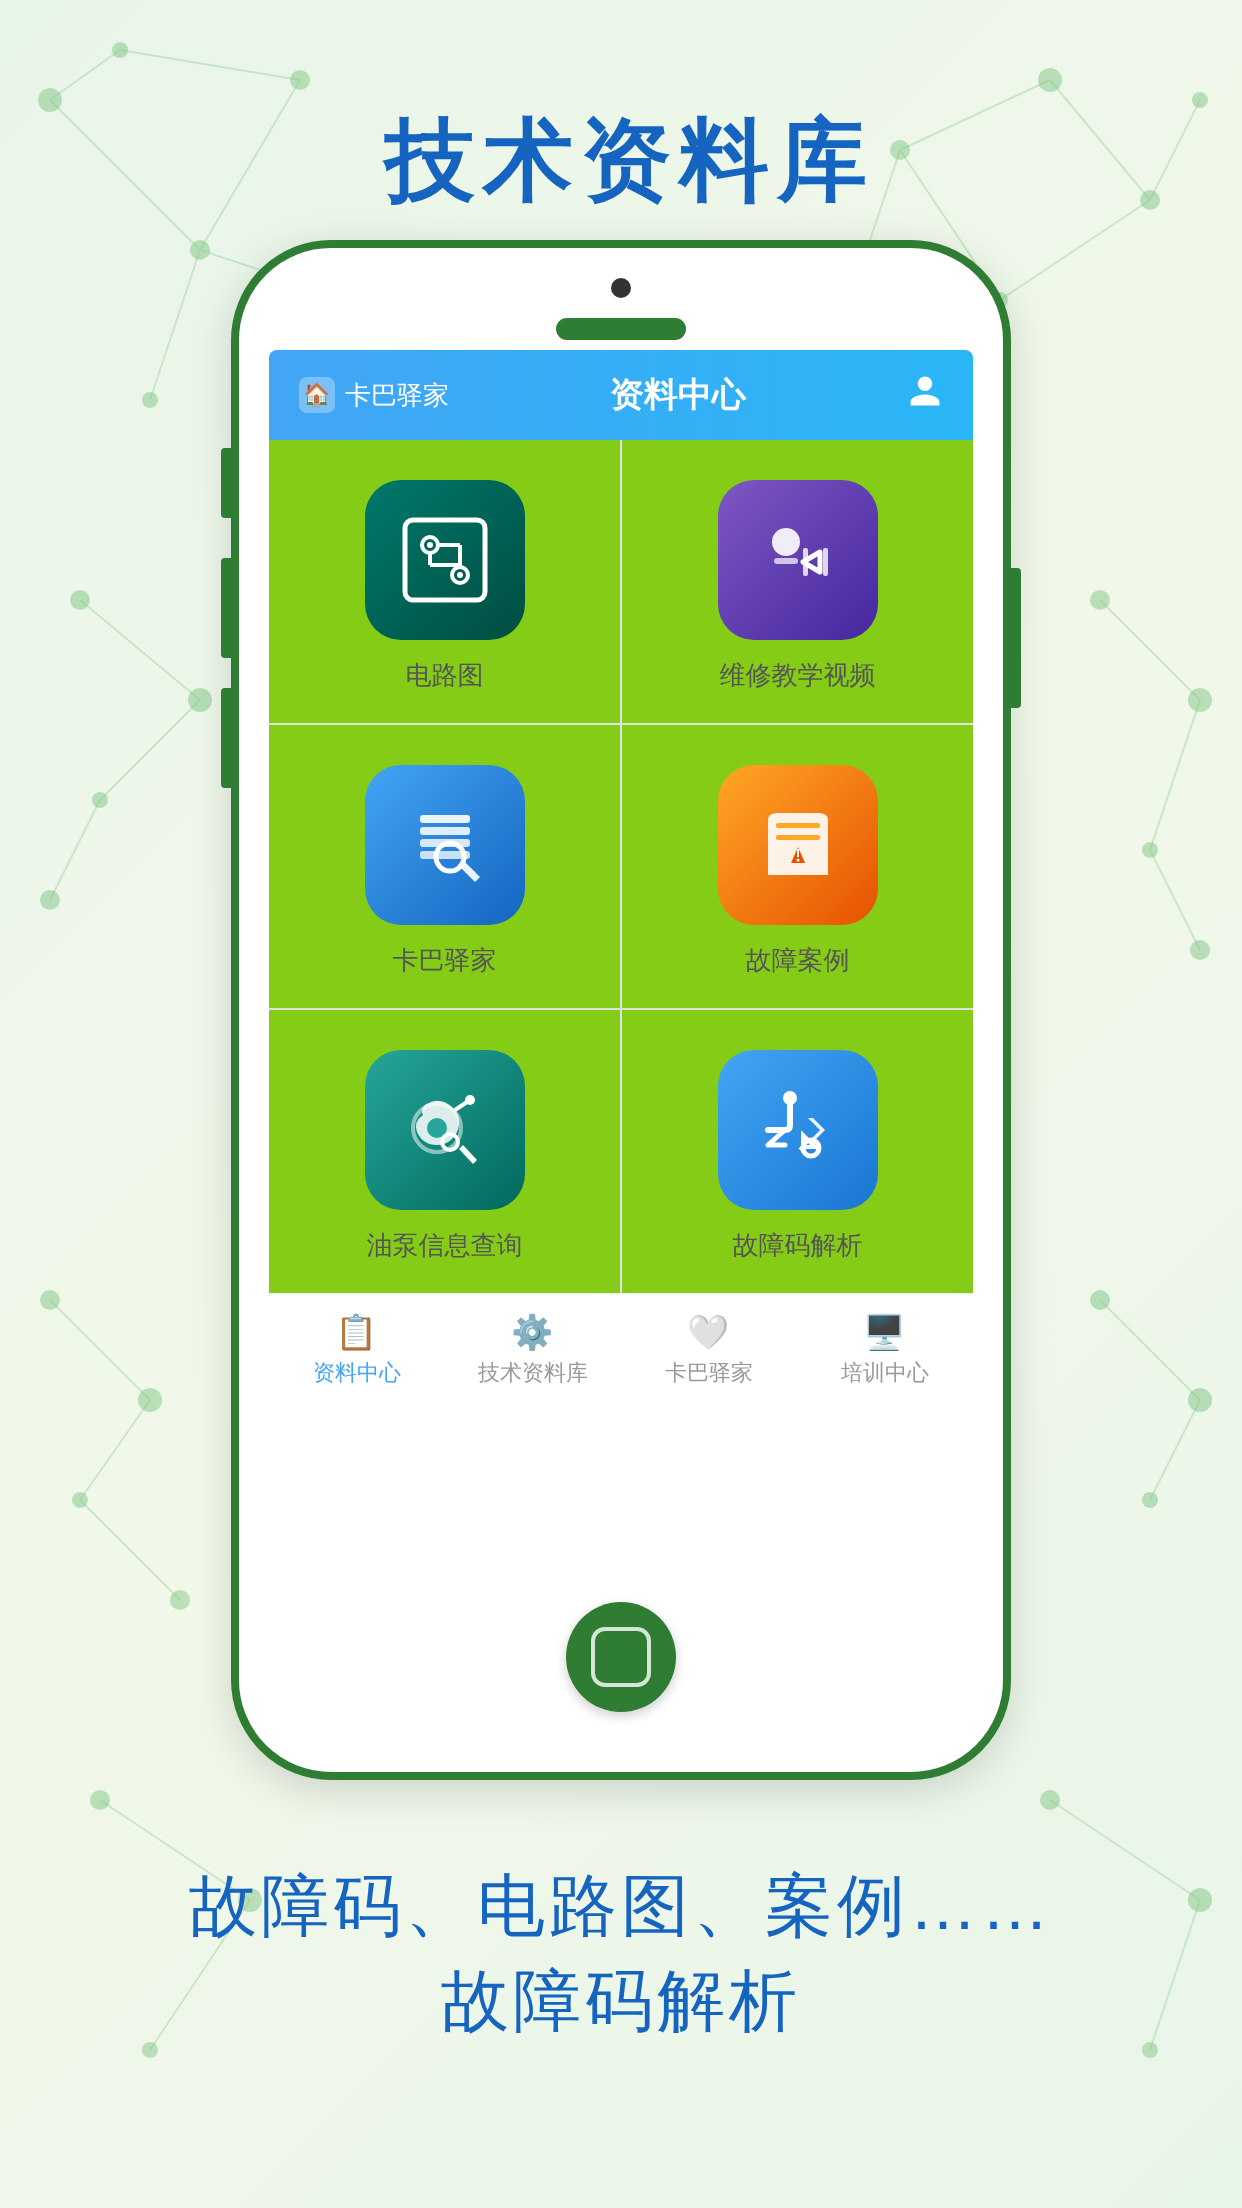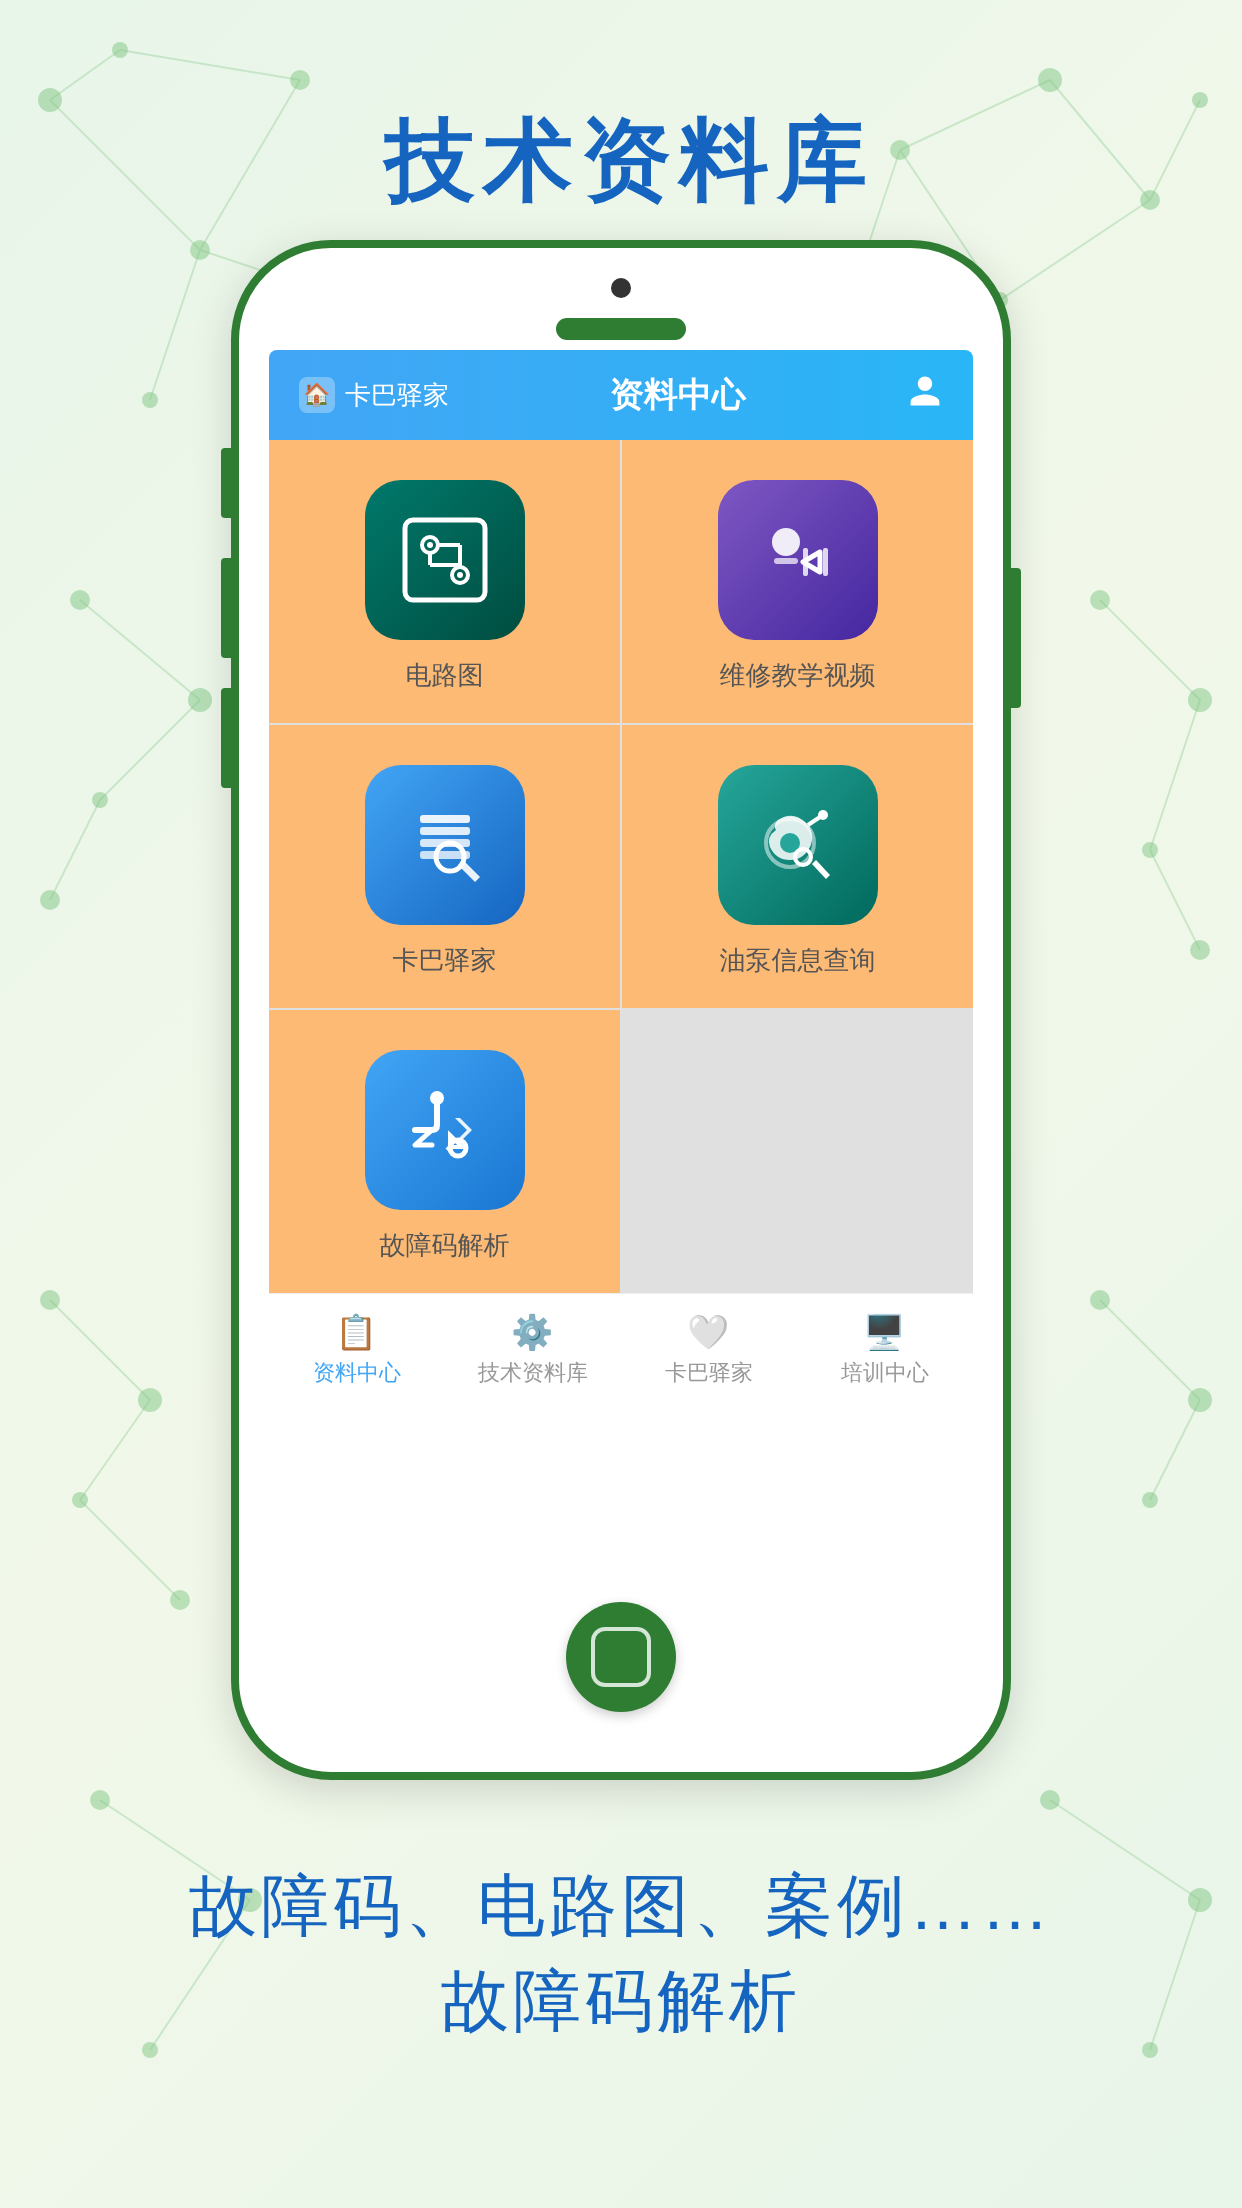--- a/index.html
+++ b/index.html
@@ -171,21 +171,21 @@
     }
 
     
     .app-grid {
       display: grid;
       grid-template-columns: 1fr 1fr;
       gap: 2px;
       background: #e0e0e0;
     }
     .grid-cell {
-      background: #fdba74;
+      background: #84cc16;
       display: flex;
       flex-direction: column;
       align-items: center;
       justify-content: center;
       padding: 40px 20px 30px;
       gap: 18px;
     }
     .grid-icon {
       width: 160px;
       height: 160px;
@@ -398,20 +398,33 @@
               <rect x="25" y="32" width="50" height="8" rx="3" fill="white" opacity="0.85"></rect>
               <rect x="25" y="44" width="50" height="8" rx="3" fill="white" opacity="0.8"></rect>
               <rect x="25" y="56" width="50" height="8" rx="3" fill="white" opacity="0.75"></rect>
               <path d="M 68 65 L 85 82 L 80 87 L 63 70 Z" fill="white" opacity="0.9"></path>
               <circle cx="55" cy="62" r="14" fill="none" stroke="white" stroke-width="5"></circle>
             </svg>
           </div>
           <span class="grid-label">卡巴驿家</span>
         </div>
 
+        <div class="grid-cell">
+          <div class="grid-icon icon-fault">
+            <svg class="icon-svg" viewBox="0 0 100 100">
+              <path d="M 20 80 L 20 25 Q 20 18 30 18 L 70 18 Q 80 18 80 25 L 80 80 Z" fill="white" opacity="0.9"></path>
+              <rect x="28" y="28" width="44" height="5" rx="2" fill="#ffa726"></rect>
+              <rect x="28" y="40" width="44" height="5" rx="2" fill="#ffa726"></rect>
+              <polygon points="50,52 43,68 57,68" fill="#e65100"></polygon>
+              <rect x="49" y="54" width="2" height="8" fill="white"></rect>
+              <circle cx="50" cy="65" r="1.5" fill="white"></circle>
+            </svg>
+          </div>
+          <span class="grid-label">故障案例</span>
+        </div>
 
         <div class="grid-cell">
           <div class="grid-icon icon-pump">
             <svg class="icon-svg" viewBox="0 0 100 100">
               <circle cx="42" cy="48" r="24" fill="none" stroke="white" stroke-width="4" opacity="0.5"></circle>
               <path d="M28,35 Q25,30 30,25 Q45,15 58,28 Q68,38 62,52 Q55,65 42,65 Q28,65 22,52 Q18,42 28,35Z" fill="white" opacity="0.85"></path>
               <circle cx="42" cy="48" r="10" fill="#26a69a"></circle>
               <line x1="60" y1="30" x2="75" y2="20" stroke="white" stroke-width="4"></line>
               <circle cx="75" cy="20" r="5" fill="white"></circle>
               <path d="M 68 65 L 82 80 L 78 84 L 64 69 Z" fill="white"></path>

